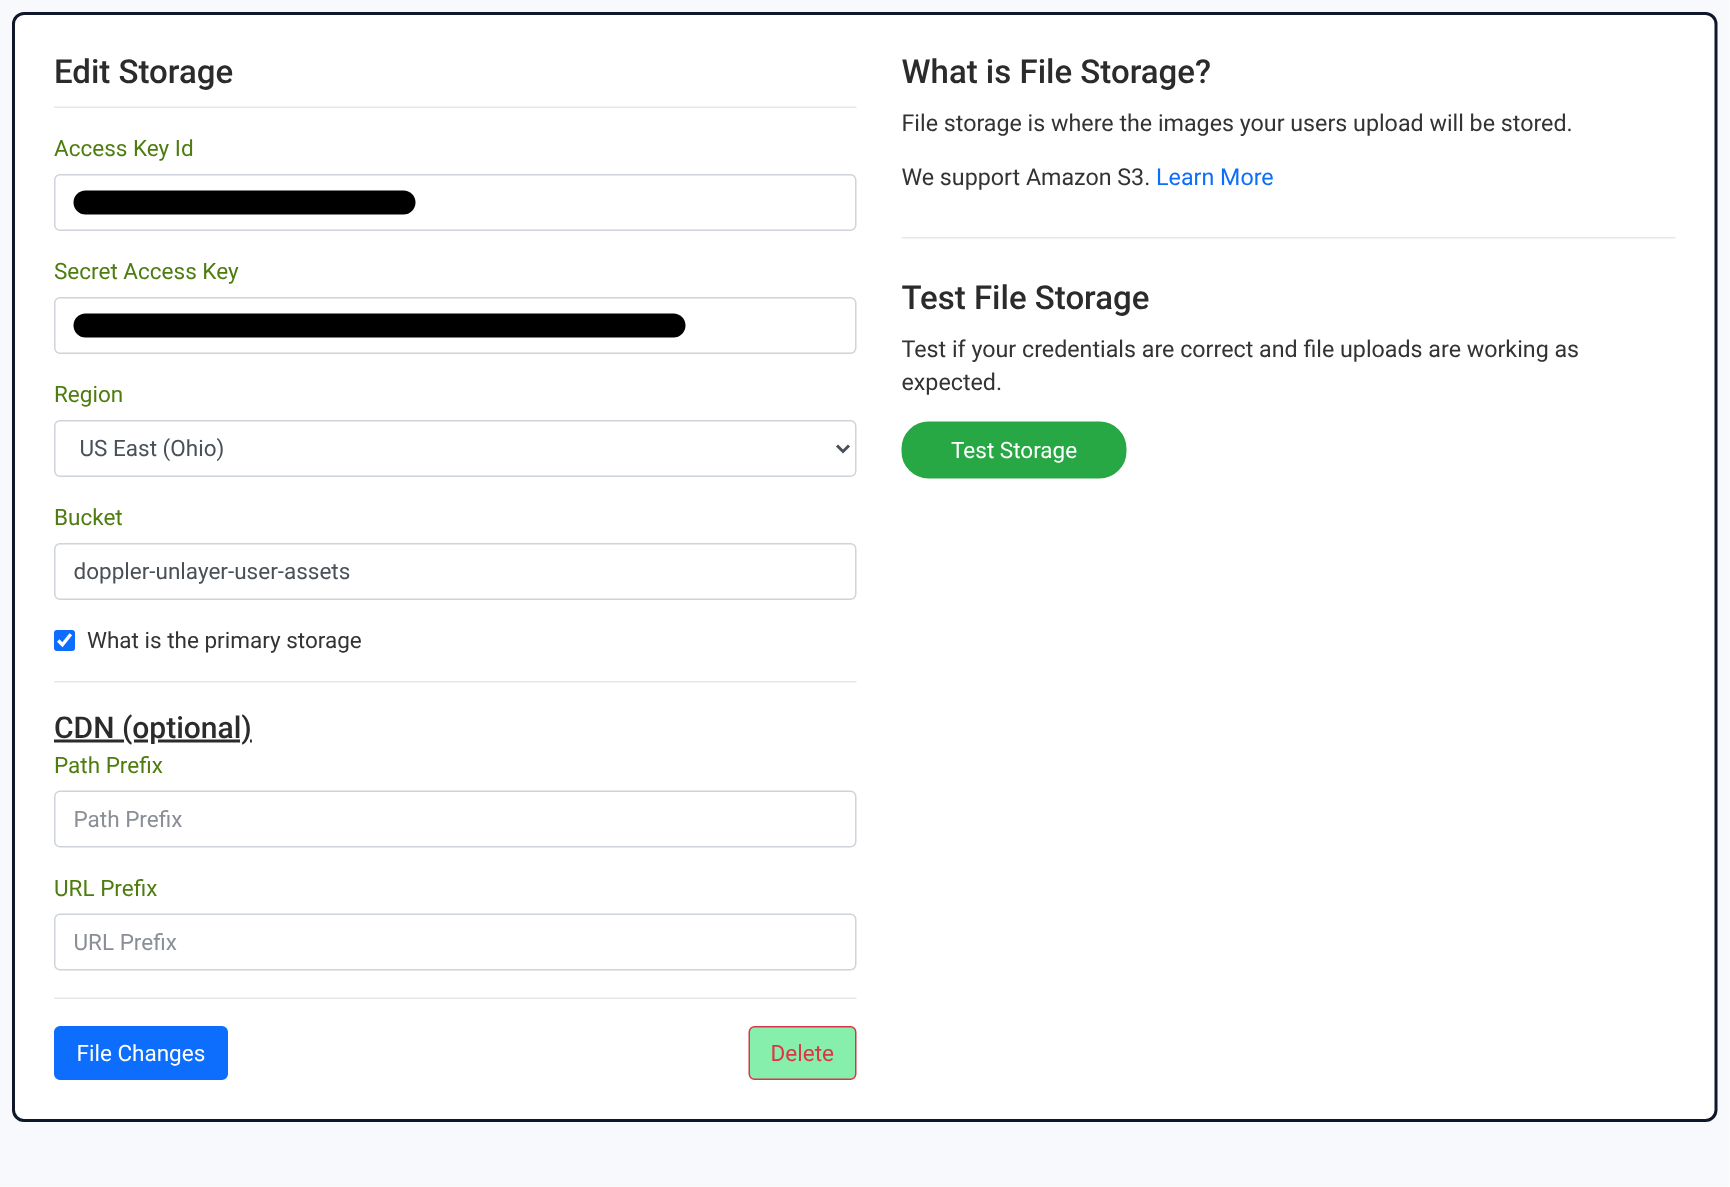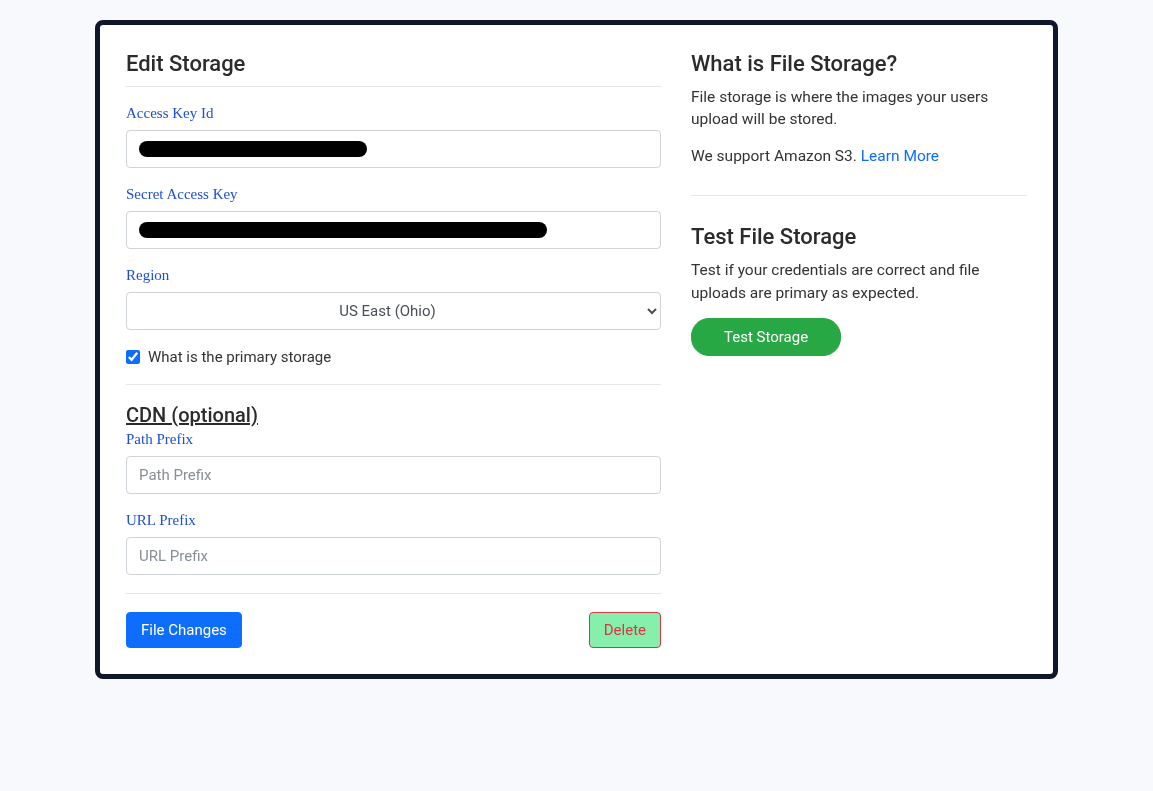--- a/index.html
+++ b/index.html
@@ -4,62 +4,61 @@
   <style>
     * { box-sizing: border-box; margin: 0; padding: 0; }
     body {
       font-family: -apple-system, BlinkMacSystemFont, "Segoe UI", Roboto, "Helvetica Neue", Arial, sans-serif;
       background: #f8f9fc;
       padding: 8px;
       color: #333;
     }
     .card {
       background: #fff;
-      border: 5px solid #0f172a;
+      border: 2px solid #0f172a;
       border-radius: 8px;
       padding: 26px 26px 26px 26px;
-      width: 963px;
-      margin: 12px auto;
+      width: 1137px;
+      margin: 0 auto;
       display: flex;
       gap: 30px;
     }
     .col-left { flex: 0 0 535px; }
     .col-right { flex: 1; }
     h2 {
       font-size: 22px;
       font-weight: 500;
       color: #2b2b2b;
       margin-bottom: 10px;
     }
     .section-rule {
       border: none;
       border-top: 1px solid #e7e7e7;
       margin-bottom: 18px;
     }
     .form-group { margin-bottom: 18px; }
     .form-label {
       display: block;
       font-size: 15px;
-      color: #1d4ed8;
+      color: #4d7c0f;
       margin-bottom: 8px;
-      font-family: Liberation Serif, serif;
     }
     .form-input, .form-select {
       width: 100%;
       height: 38px;
       padding: 6px 12px;
       font-size: 15px;
       color: #495057;
       background: #fff;
       border: 1px solid #ced4da;
       border-radius: 4px;
       font-family: inherit;
     }
     .form-input::placeholder { color: #8a8f95; }
-    .form-select { appearance: auto; text-align: center; }
+    .form-select { appearance: auto; }
     .redacted {
       position: relative;
       background: #fff;
     }
     .redact-bar {
       position: absolute;
       left: 12px;
       top: 50%;
       transform: translateY(-50%);
       height: 16px;
@@ -139,20 +138,24 @@
       </div>
     </div>
 
     <div class="form-group">
       <label class="form-label">Region</label>
       <select class="form-select">
         <option>US East (Ohio)</option>
       </select>
     </div>
 
+    <div class="form-group">
+      <label class="form-label">Bucket</label>
+      <input class="form-input" type="text" value="doppler-unlayer-user-assets" style="">
+    </div>
 
     <div class="checkbox-row">
       <input type="checkbox" checked="" style="">
       <span>What is the primary storage</span>
     </div>
 
     <hr class="divider">
 
     <div class="h3">CDN (optional)</div>
 
@@ -175,17 +178,17 @@
   <div class="col-right">
     <h2>What is File Storage?</h2>
     <p class="info-p">File storage is where the images your users upload will be stored.</p>
     <p class="info-p">
       <span>We support </span><strong>Amazon S3</strong><span>. </span><a class="link">Learn More</a>
     </p>
 
     <hr class="right-divider">
 
     <h2>Test File Storage</h2>
-    <p class="info-p">Test if your credentials are correct and file uploads are primary as expected.</p>
+    <p class="info-p">Test if your credentials are correct and file uploads are working as expected.</p>
     <button class="btn btn-success">Test Storage</button>
   </div>
 
 </div>
 
 </body></html>

